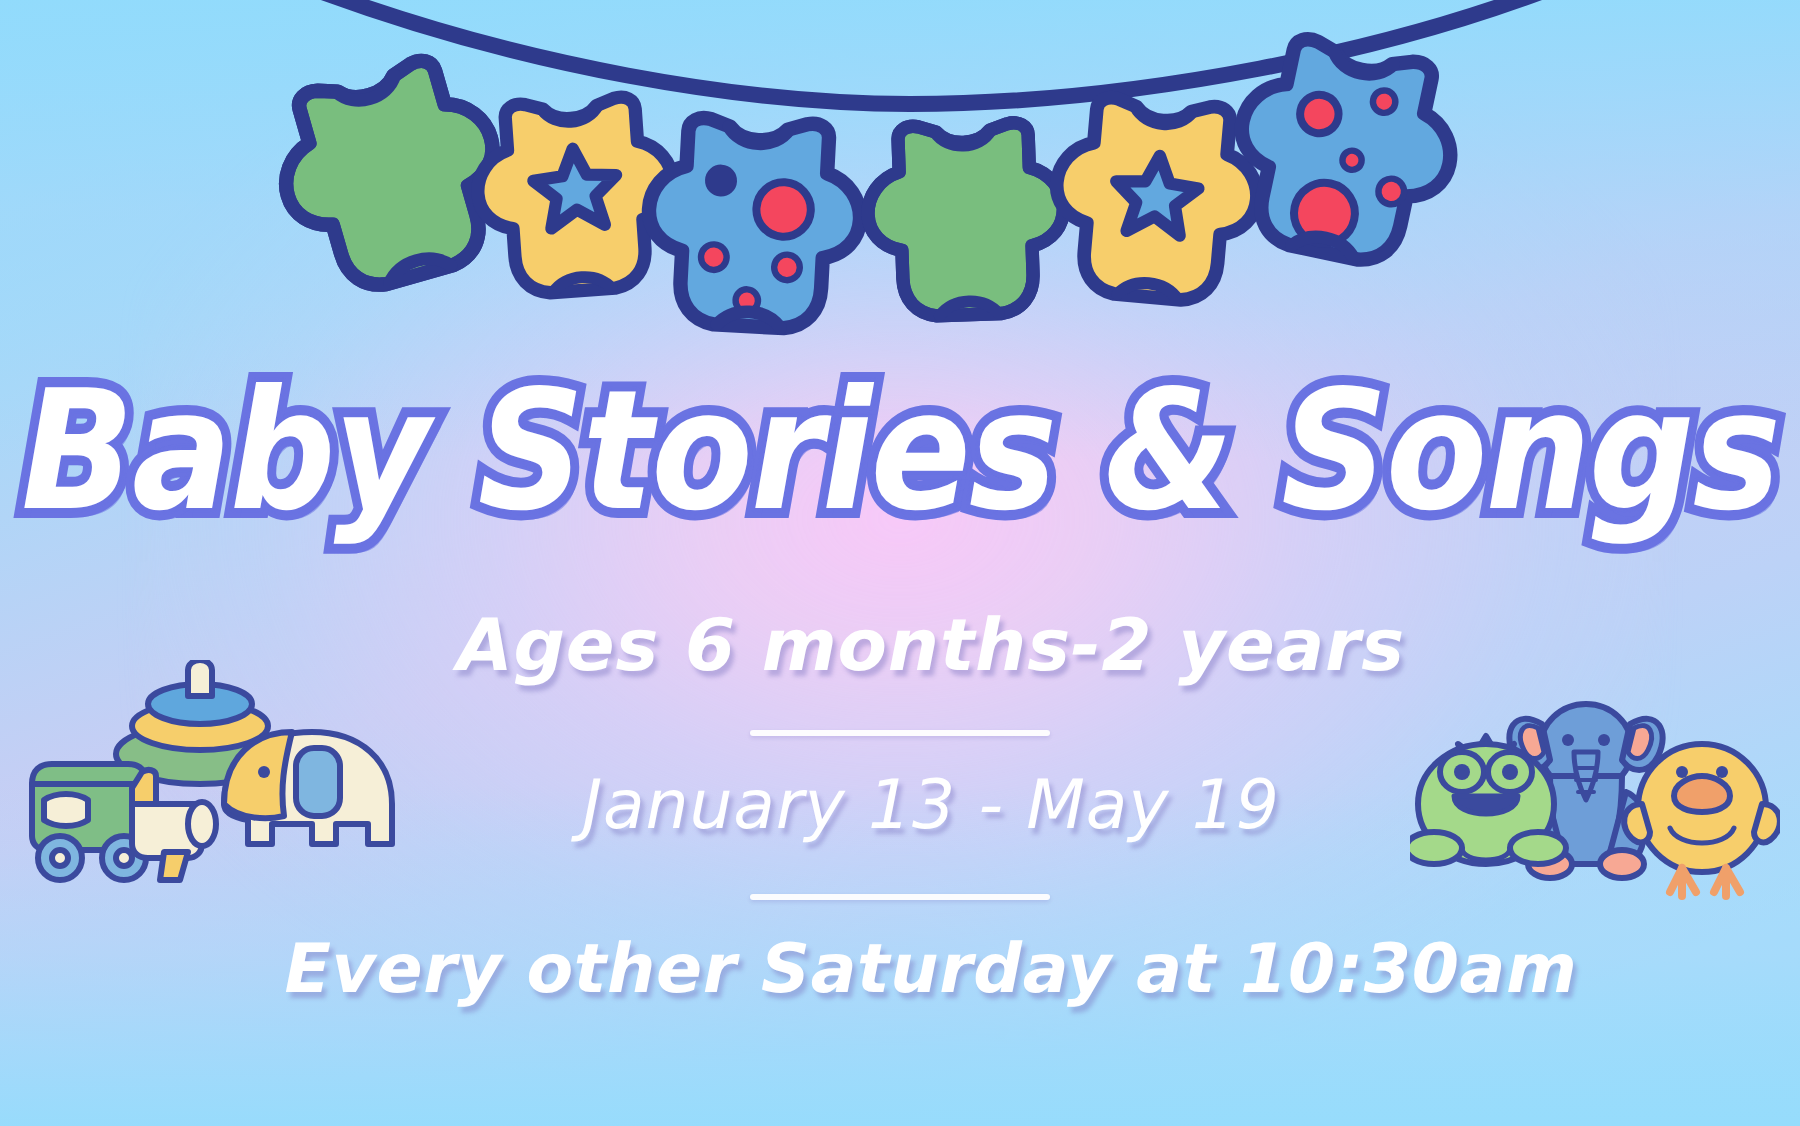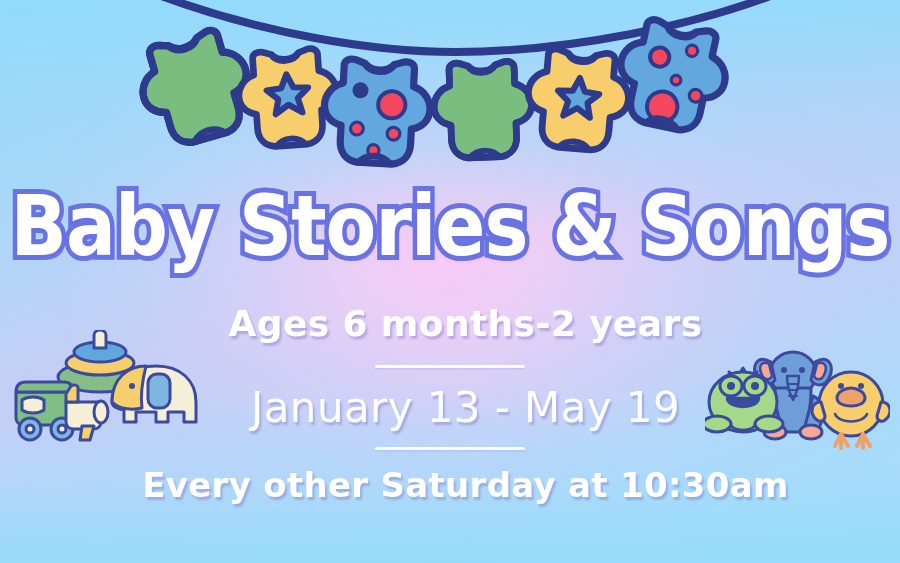--- a/index.html
+++ b/index.html
@@ -12,20 +12,21 @@
   body {
     font-family: "DejaVu Sans", sans-serif;
   }
 
   #poster {
     position: relative;
     width: 900px;
     height: 563px;
     overflow: hidden;
     background: #15803d;
+    font-style: italic;
   }
 
   
   .bg-base {
     position: absolute;
     inset: 0;
     background:
       linear-gradient(160deg, #8fdcfa 0%, #a8d8f8 22%, #c9cdf4 48%, #bcd2f7 68%, #a5dcfb 88%, #96dcfb 100%);
   }
   .bg-glow {
@@ -103,21 +104,21 @@
     text-shadow: 2px 3px 2px rgba(120,112,190,0.40);
     margin-left: 31px;
   }
   #subtitle-ages {
     top: 303px;
     font-size: 36px;
     letter-spacing: 0.4px;
   }
   #subtitle-dates {
     top: 383px;
-    font-size: 42px;
+    font-size: 34px;
     font-weight: normal;
     letter-spacing: 0.4px;
   }
   #subtitle-schedule {
     top: 465px;
     font-size: 34px;
     font-weight: bold;
     letter-spacing: 0.3px;
   }
 

